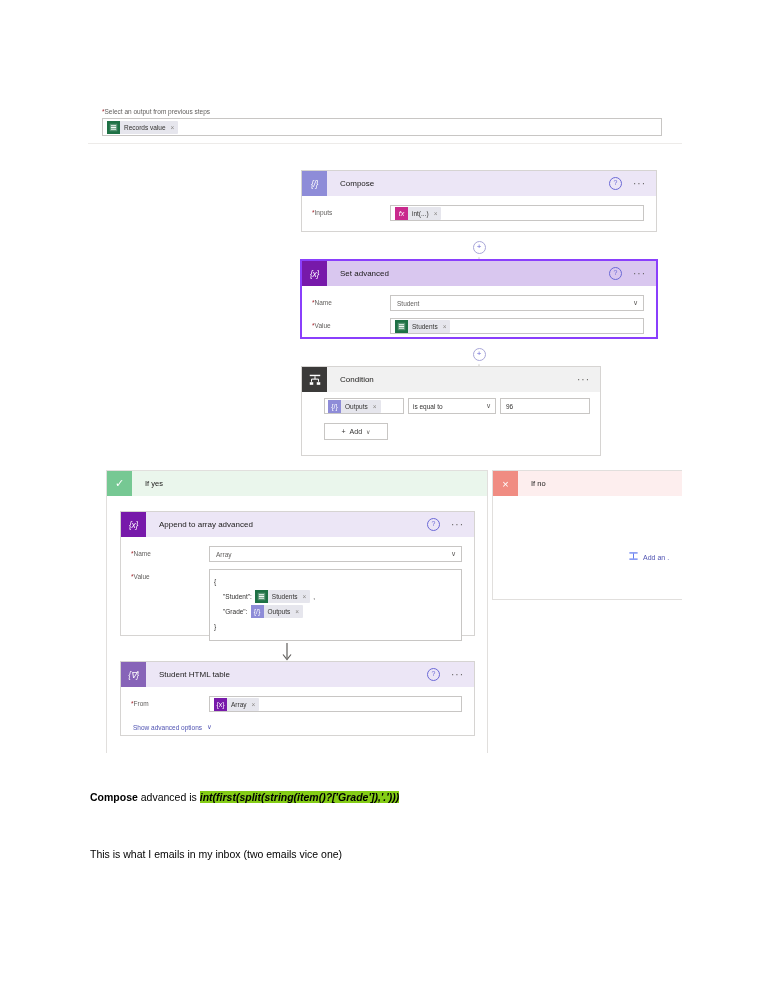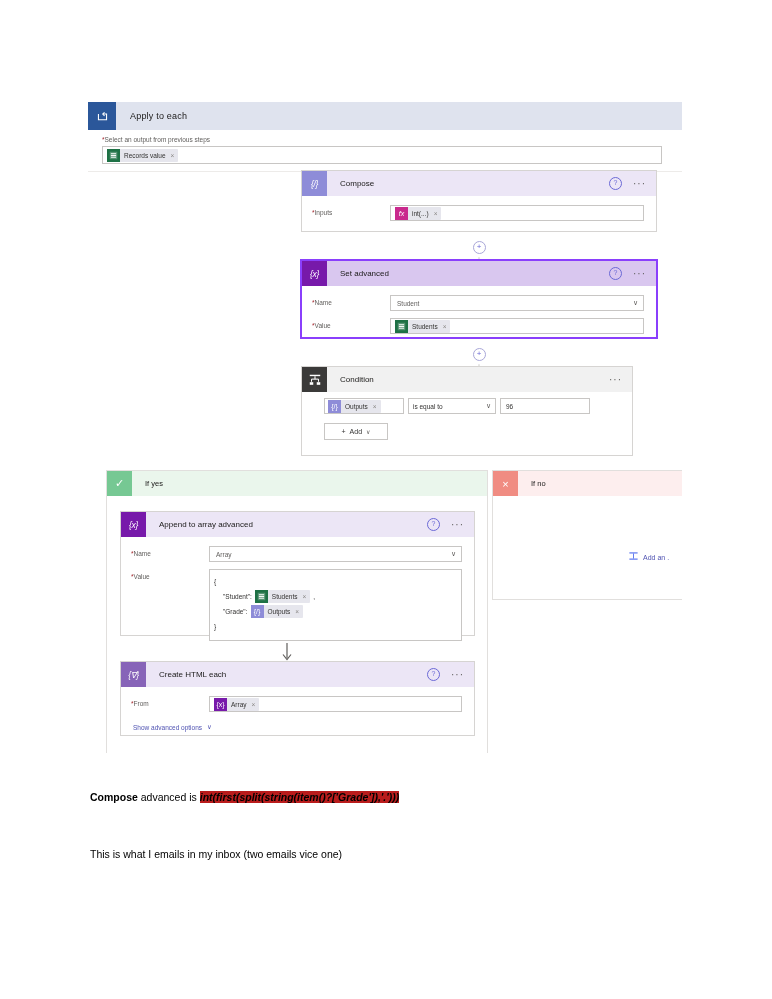--- a/index.html
+++ b/index.html
@@ -402,43 +402,34 @@
     position: absolute;
     left: 90px;
     font-size: 10.5px;
     color: #000000;
     font-family: "Liberation Sans", sans-serif;
   }
   #line-compose { top: 791px; }
   #line-inbox { top: 848px; }
   .bold { font-weight: bold; }
   .hl-formula {
-    background: #b91c1c;
+    background: #84cc16;
     font-style: italic;
     font-weight: bold;
   }
 </style>
 </head>
 <body>
 
 <div id="flow-screenshot">
   <div class="canvas">
 
     <div class="top-arrow" style="font-size:0;">down-arrow-icon</div>
 
     <div class="apply-card">
-      <div class="apply-head">
-        <div class="icon-sq">
-          <svg width="13" height="13" viewBox="0 0 16 16">
-            <path d="M3 5 L3 12 L13 12 L13 5 L9 5" fill="none" stroke="#ffffff" stroke-width="1.3"></path>
-            <polyline points="10.5,2.8 8.3,5 10.5,7.2" fill="none" stroke="#ffffff" stroke-width="1.3"></polyline>
-          </svg>
-        </div>
-        <div class="title">Apply to each</div>
-      </div>
       <div class="apply-body">
         <div class="req-label">
           <span class="star">*</span><span>Select an output from previous steps</span>
         </div>
         <div class="apply-input">
           <span class="token">
             <span class="tok-icon excel">
               <svg width="9" height="9" viewBox="0 0 12 12">
                 <rect x="1" y="1" width="10" height="10" fill="#ffffff" opacity=".25"></rect>
                 <rect x="2.5" y="3" width="7" height="1.3" fill="#ffffff"></rect>
@@ -518,21 +509,21 @@
           </div>
         </div>
       </div>
     </div>
 
     <div class="connector" style="left:383px; top:260px;">
       <div class="plus-circle">+</div>
       <div class="conn-arrow">↓</div>
     </div>
 
-    <div class="card" style="left:213px; top:278px; width:332px; height:90px;">
+    <div class="card" style="left:213px; top:278px; width:300px; height:90px;">
       <div class="card-head gray">
         <div class="icon-sq cond-ic">
           <svg width="14" height="14" viewBox="0 0 16 16">
             <rect x="2" y="2" width="12" height="1.6" fill="#ffffff"></rect>
             <line x1="8" y1="3.6" x2="8" y2="7" stroke="#ffffff" stroke-width="1.2"></line>
             <line x1="4" y1="7" x2="12" y2="7" stroke="#ffffff" stroke-width="1.2"></line>
             <line x1="4" y1="7" x2="4" y2="10" stroke="#ffffff" stroke-width="1.2"></line>
             <line x1="12" y1="7" x2="12" y2="10" stroke="#ffffff" stroke-width="1.2"></line>
             <rect x="2" y="10.5" width="4" height="3" fill="#ffffff"></rect>
             <rect x="10" y="10.5" width="4" height="3" fill="#ffffff"></rect>
@@ -630,21 +621,21 @@
       <div class="plain-arrow" style="left:170px; top:172px;">
         <svg width="14" height="20" viewBox="0 0 14 20">
           <line x1="7" y1="0" x2="7" y2="15" stroke="#605e5c" stroke-width="1.2"></line>
           <polyline points="3,11.5 7,16.5 11,11.5" fill="none" stroke="#605e5c" stroke-width="1.2"></polyline>
         </svg>
       </div>
 
       <div class="card" style="left:13px; top:190px; width:355px; height:75px;">
         <div class="card-head purple-light">
           <div class="icon-sq htmltable-ic">{∇}</div>
-          <div class="title">Create HTML each</div>
+          <div class="title">Student HTML table</div>
           <div class="help">?</div>
           <div class="ellipsis">···</div>
         </div>
         <div class="card-body">
           <div class="field-row">
             <div class="field-label">
               <span class="star">*</span><span>From</span>
             </div>
             <div class="field-ctrl">
               <span class="token">

